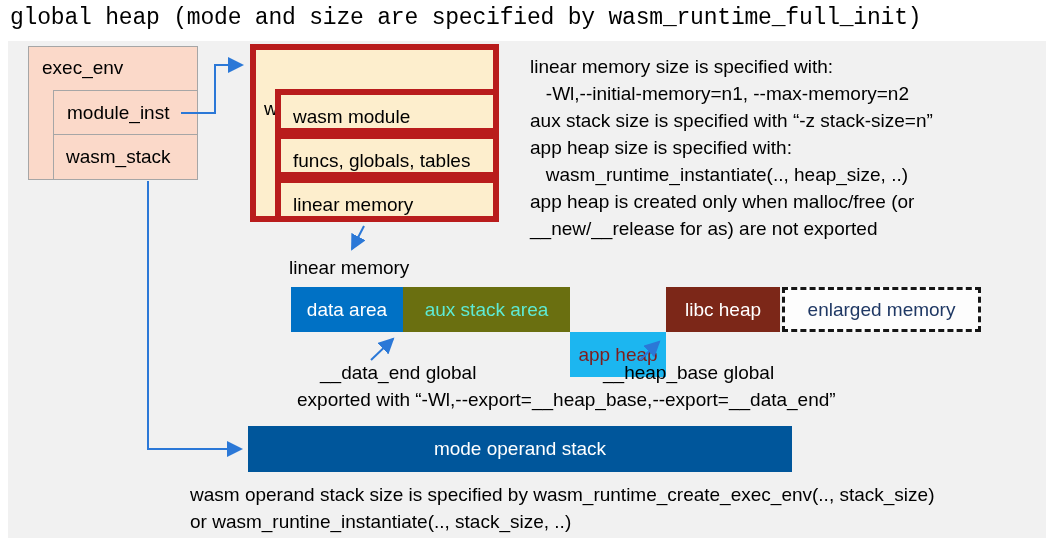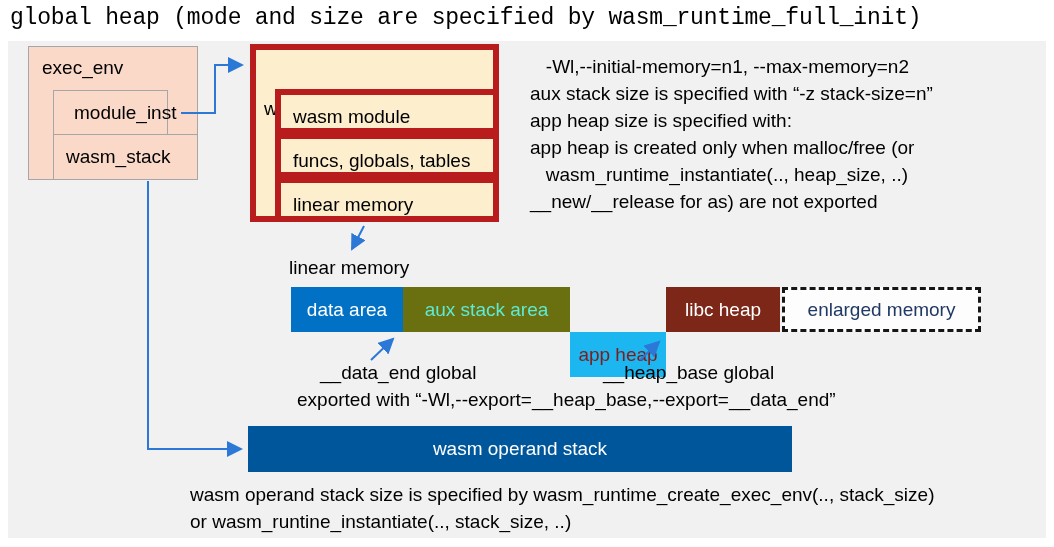--- a/index.html
+++ b/index.html
@@ -9,21 +9,21 @@
     overflow:hidden;
   }
   .abs{position:absolute;}
   #title{left:10px;top:5px;font-size:23px;letter-spacing:-0.2px;font-family:Liberation Mono, monospace;}
   #panel{left:8px;top:41px;width:1038px;height:497px;background:#f1f1f1;}
 
   
   .pinkbox{background:#fbd9c9;border:1px solid #a6a6a6;box-sizing:border-box;font-size:19px;}
   #exec-env{left:28px;top:46px;width:170px;height:134px;}
   #exec-env-label{left:42px;top:46px;height:44px;line-height:44px;font-size:19px;}
-  #module-inst{left:53px;top:90px;width:115px;height:45px;line-height:43px;padding-left:20px;}
+  #module-inst{left:53px;top:90px;width:145px;height:45px;line-height:43px;padding-left:13px;}
   #wasm-stack{left:53px;top:134px;width:145px;height:46px;line-height:44px;padding-left:12px;}
 
   
   .creambox{background:#fdeecd;border:6px solid #b91c1c;box-sizing:border-box;font-size:19px;}
   #module-instance{left:250px;top:44px;width:249px;height:178px;}
   #module-instance-label{left:264px;top:44px;height:45px;line-height:45px;font-size:19px;margin-top:42px;}
   .mi-row{left:275px;width:224px;height:45px;line-height:43px;padding-left:12px;}
   #mi-row-0{top:89px;}
   #mi-row-1{top:133px;}
   #mi-row-2{top:177px;}
@@ -66,42 +66,43 @@
 <div class="abs pinkbox" id="module-inst">module_inst</div>
 <div class="abs pinkbox" id="wasm-stack">wasm_stack</div>
 
 <div class="abs creambox" id="module-instance"></div>
 <div class="abs" id="module-instance-label">wasm module instance</div>
 <div class="abs creambox mi-row" id="mi-row-0">wasm module</div>
 <div class="abs creambox mi-row" id="mi-row-1">funcs, globals, tables</div>
 <div class="abs creambox mi-row" id="mi-row-2">linear memory</div>
 
 <div class="abs" id="info">
+  <div>linear memory size is specified with:</div>
   <div>   -Wl,--initial-memory=n1, --max-memory=n2</div>
   <div>aux stack size is specified with “-z stack-size=n”</div>
   <div>app heap size is specified with:</div>
+  <div>   wasm_runtime_instantiate(.., heap_size, ..)</div>
   <div>app heap is created only when malloc/free (or</div>
-  <div>   wasm_runtime_instantiate(.., heap_size, ..)</div>
   <div>__new/__release for as) are not exported</div>
 </div>
 
 <div class="abs" id="lm-label">linear memory</div>
 <div class="abs" id="lm-bar">
     <div class="seg" style="width: 112px; background: rgb(0, 113, 197); color: rgb(255, 255, 255);">data area</div>
     <div class="seg" style="width: 167px; background: rgb(106, 111, 16); color: #5eead4;">aux stack area</div>
     <div class="seg" style="width: 96px; background: rgb(28, 182, 240); color: #7f1d1d; margin-top: 45px;">app heap</div>
     <div class="seg" style="width: 114px; background: rgb(124, 39, 24); color: rgb(255, 255, 255);">libc heap</div>
     <div class="seg seg-dashed" style="width: 199px; background: rgb(253, 253, 253); color: rgb(31, 56, 100);">enlarged memory</div>
   </div>
 
 <div class="abs note" id="data-end-label">__data_end global</div>
 <div class="abs note" id="heap-base-label">__heap_base global</div>
 <div class="abs note" id="exported-label">exported with “-Wl,--export=__heap_base,--export=__data_end”</div>
 
-<div class="abs" id="operand-bar">wasm operand stack</div>
+<div class="abs" id="operand-bar">mode operand stack</div>
 
 <div class="abs" id="footer">
   <div>wasm operand stack size is specified by wasm_runtime_create_exec_env(.., stack_size)</div>
   <div>or wasm_runtine_instantiate(.., stack_size, ..)</div>
 </div>
 
 <svg class="abs" id="connectors" xmlns="http://www.w3.org/2000/svg">
   <defs>
     <marker id="arrow" markerWidth="9" markerHeight="8" refX="7" refY="4" orient="auto">
       <path d="M0,0 L8,4 L0,8 z" fill="#2b78d7"></path>

